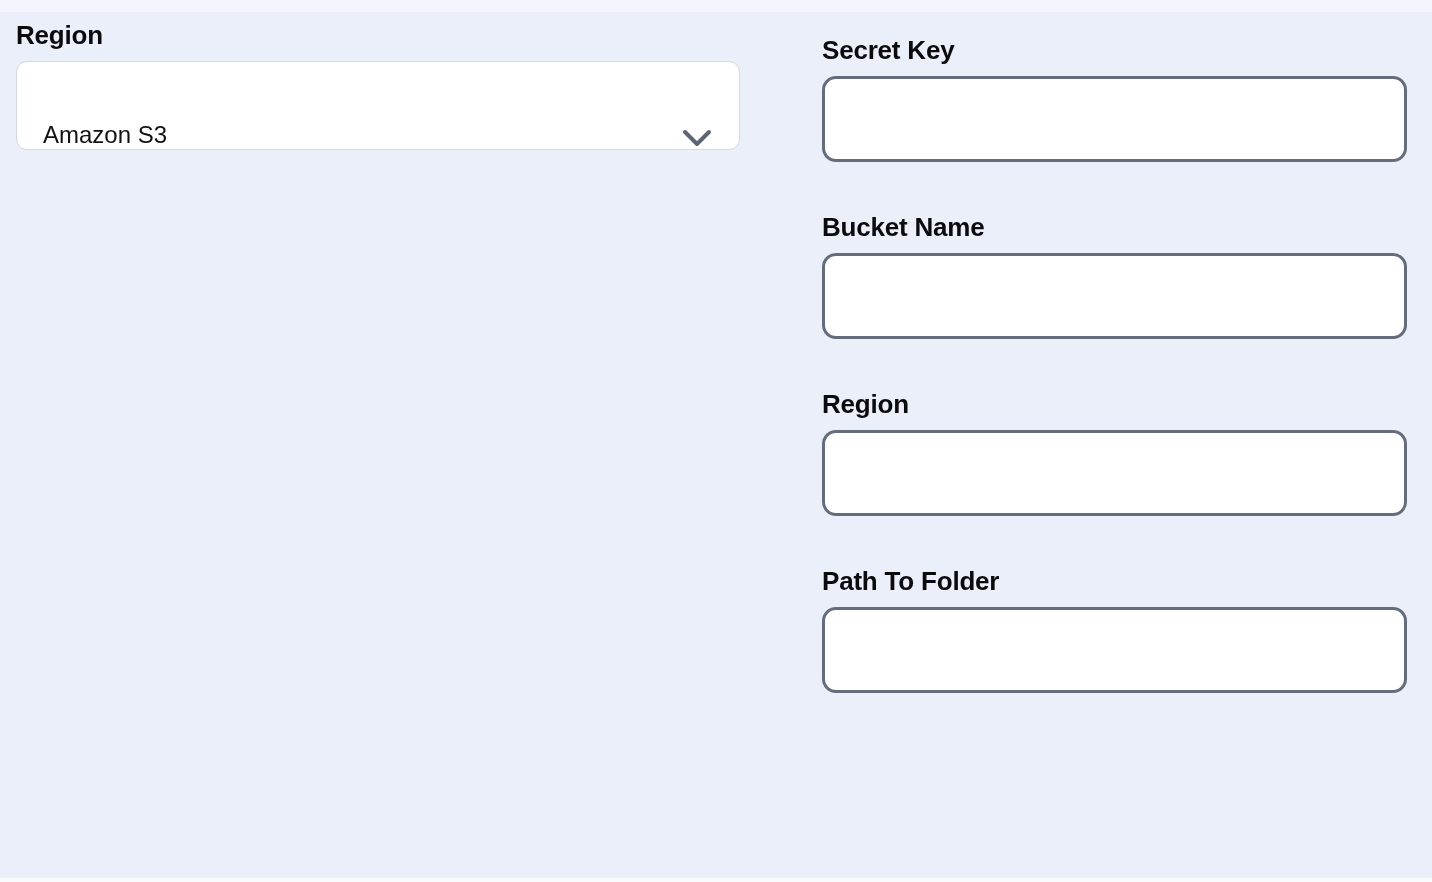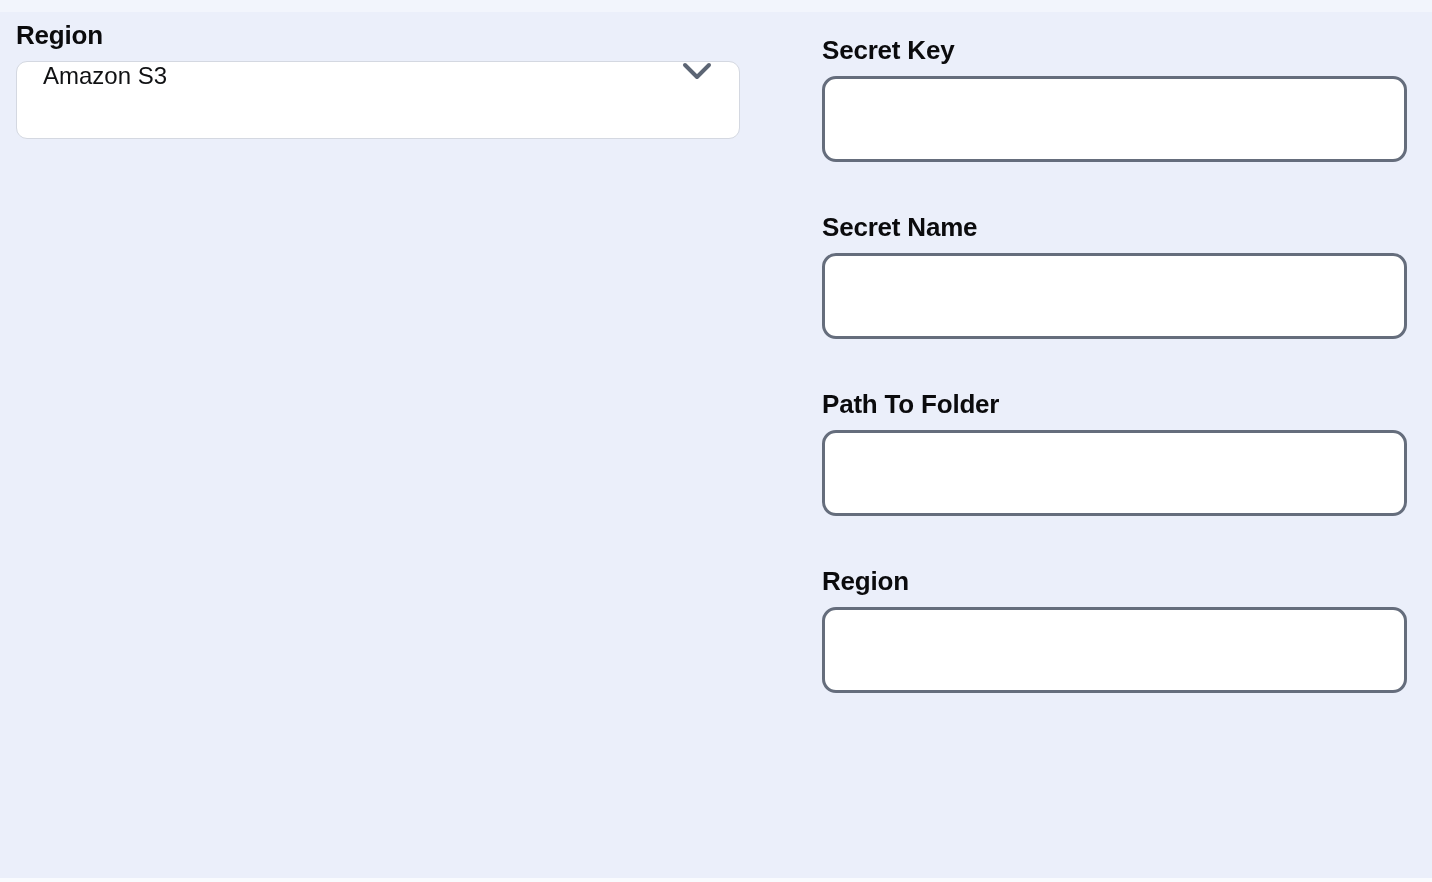--- a/index.html
+++ b/index.html
@@ -41,27 +41,27 @@
   .field-label {
     display: block;
     font-size: 26px;
     font-weight: 700;
     color: #0b0b0d;
     line-height: 30px;
     margin: 0 0 11px 0;
     letter-spacing: -0.2px;
   }
   .dropdown {
-    height: 78px;
+    height: 89px;
     background: #ffffff;
     border: 1px solid #d4d8e1;
     border-radius: 11px;
     box-sizing: border-box;
     display: flex;
-    align-items: flex-start;
+    align-items: flex-end;
     justify-content: space-between;
     padding: 0 26px;
     cursor: pointer;
   }
   .dropdown-value {
     font-size: 24px;
     color: #101113;
   }
   .chevron {
     display: flex;
@@ -106,29 +106,29 @@
 
 <div class="right-col">
 
   <div class="field-group">
     <label class="field-label">Secret Key</label>
     <input type="text" class="text-input" value="" style="">
   </div>
 
 
   <div class="field-group">
-    <label class="field-label">Secret Name</label>
+    <label class="field-label">Bucket Name</label>
+    <input type="text" class="text-input" value="" style="">
+  </div>
+
+  <div class="field-group">
+    <label class="field-label">Region</label>
     <input type="text" class="text-input" value="" style="">
   </div>
 
   <div class="field-group">
     <label class="field-label">Path To Folder</label>
     <input type="text" class="text-input" value="" style="">
   </div>
 
-  <div class="field-group">
-    <label class="field-label">Region</label>
-    <input type="text" class="text-input" value="" style="">
-  </div>
-
 </div>
 
 <div class="bottom-strip"></div>
 
 </body></html>

